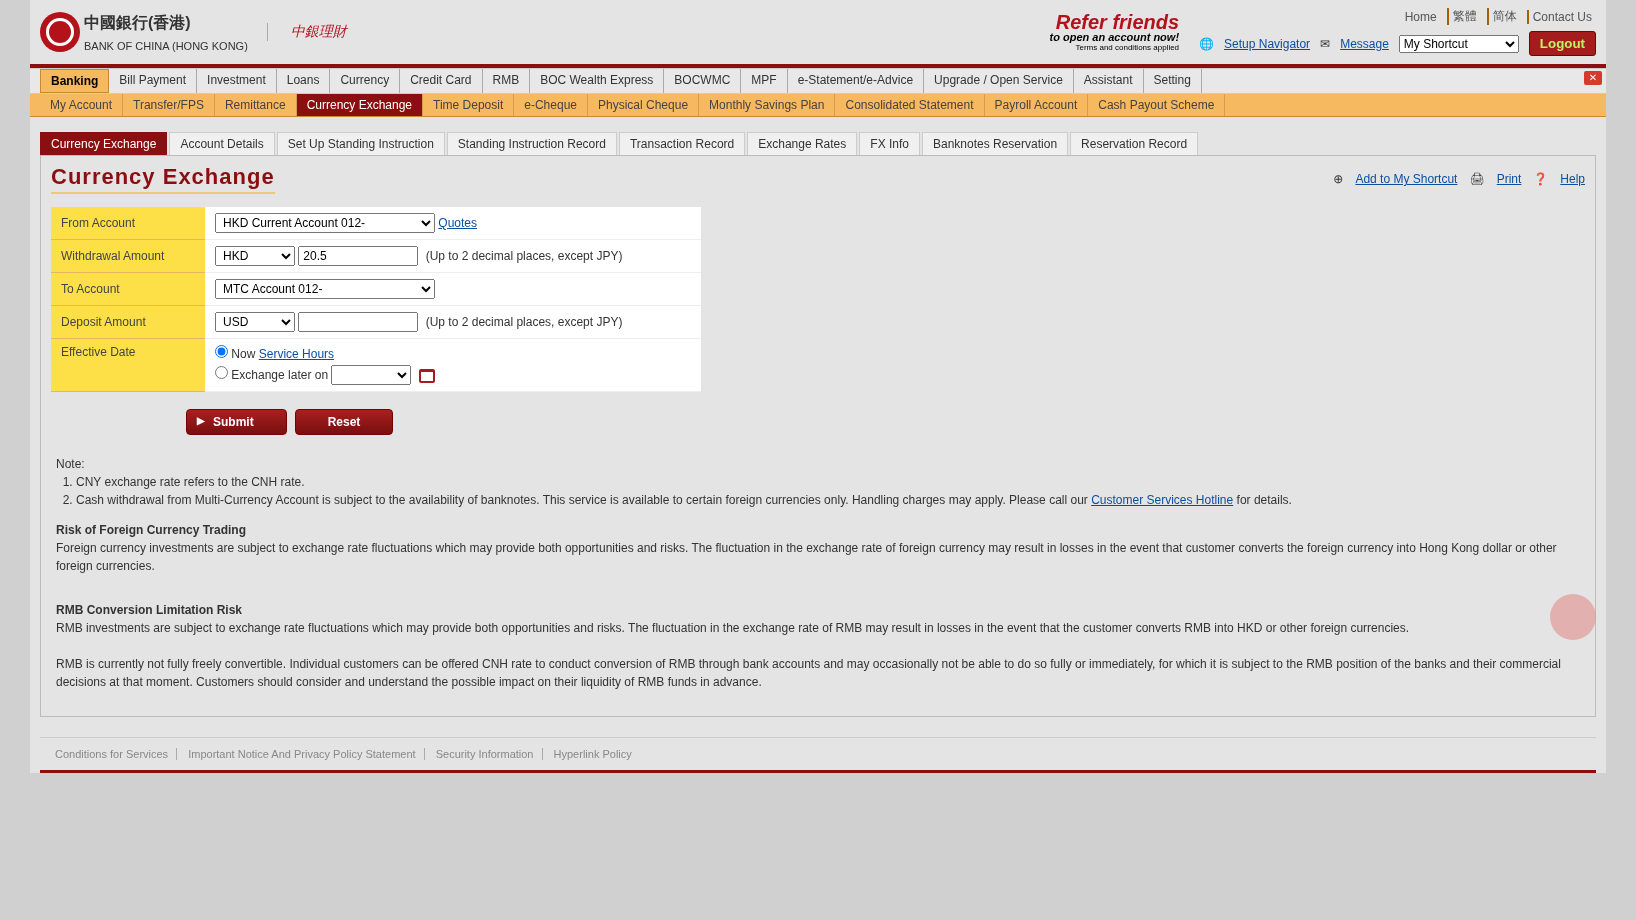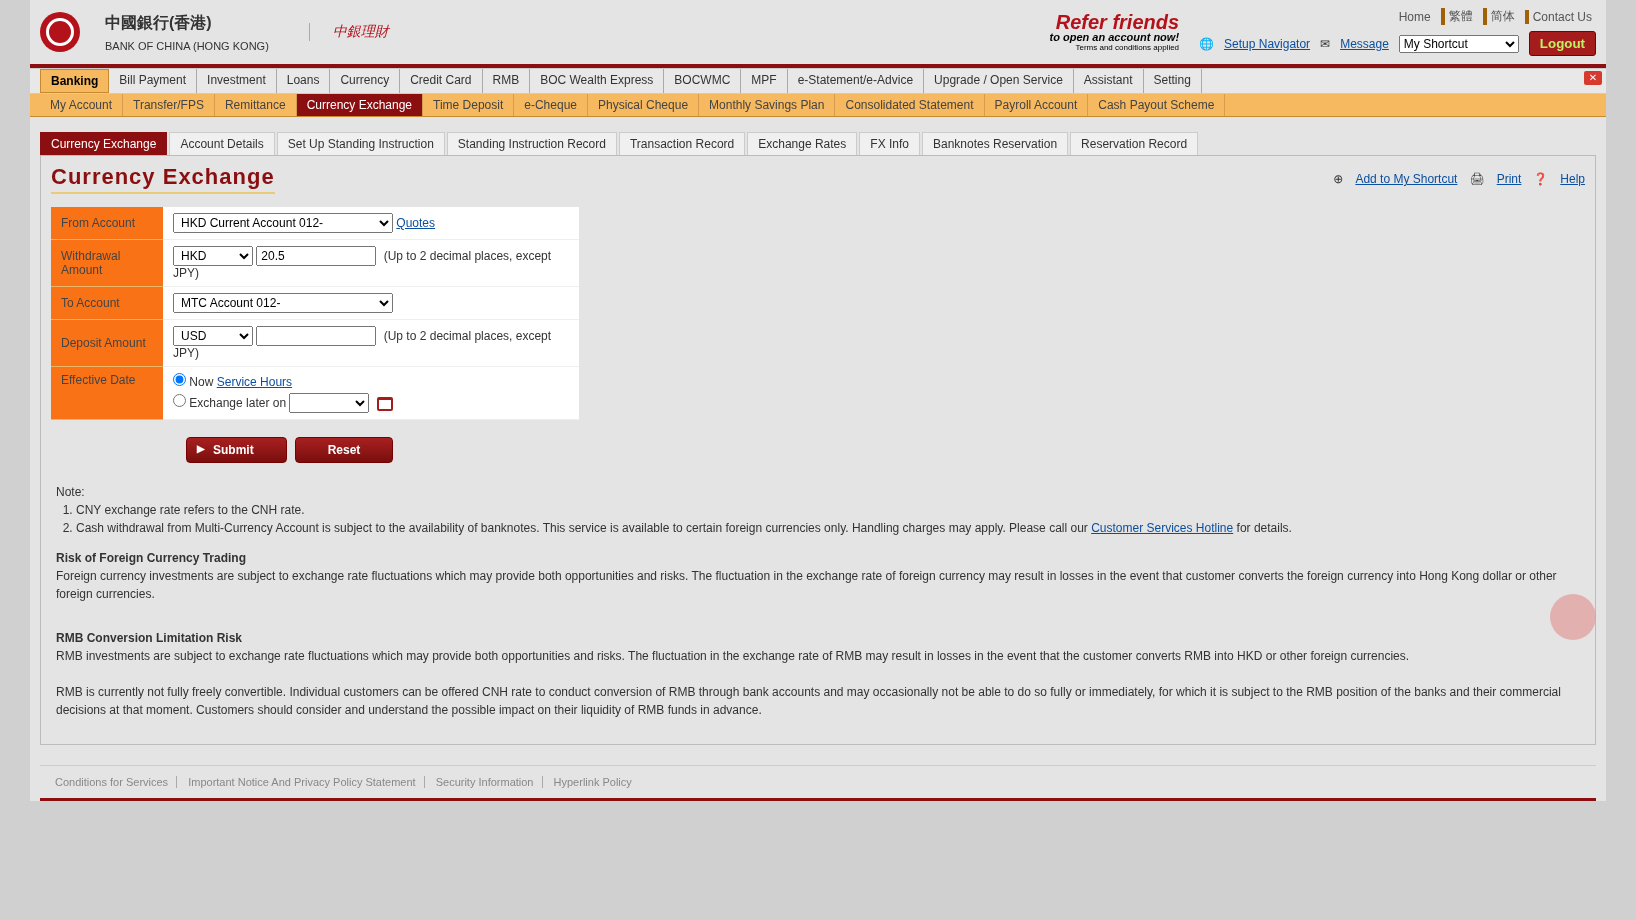--- a/index.html
+++ b/index.html
@@ -1,32 +1,32 @@
 <!DOCTYPE html>
 <html><head>
 <meta charset="utf-8">
 <style>
 * { box-sizing: border-box; margin: 0; padding: 0; }
 body { font-family: Arial, sans-serif; font-size: 12px; background: #d0d0d0; color: #333; width: 1636px; }
 .page-wrapper { margin: 0 30px; background: #e4e4e4; }
 .top-header { background: #e4e4e4; display: flex; align-items: center; padding: 8px 10px; position: relative; border-bottom: 4px solid #8b0f10; }
-.logo-area { display: flex; align-items: center; gap: 25px; }
+.logo-area { display: flex; align-items: center; gap: 4px; }
 .boc-logo { width: 40px; height: 40px; background: #b4121b; border-radius: 50%; position: relative; }
 .boc-logo::after { content: ""; position: absolute; top: 6px; left: 6px; right: 6px; bottom: 6px; border: 3px solid #fff; border-radius: 50%; }
 .bank-name { font-size: 11px; color: #333; margin-top: 6px; }
 .bank-name-cn { font-size: 16px; font-weight: bold; }
 .wm-logo { margin-left: 15px; color: #b4121b; font-style: italic; font-size: 14px; padding-left: 23px; border-left: 1px solid #aaa; }
 .promo { margin-left: auto; display: flex; align-items: center; gap: 10px; }
 .promo-text { color: #b4121b; font-weight: bold; font-style: italic; font-size: 20px; text-align: right; line-height: 0.9; }
 .promo-text2 { font-size: 11px; color: #000; font-style: italic; font-weight: bold; }
 .promo-text3 { font-size: 8px; color: #000; }
 .top-links { display: flex; align-items: center; gap: 10px; }
 .top-links a { color: #0b4fa0; text-decoration: underline; font-size: 12px; }
 .top-meta { display: flex; gap: 6px; align-items: center; }
-.meta-link { color: #555; text-decoration: none; padding: 0 4px; border-left: 4px solid #a16207; }
+.meta-link { color: #555; text-decoration: none; padding: 0 4px; border-left: 2px solid #a16207; }
 .meta-link:first-child { border-left: none; }
 .shortcut-select { width: 120px; font-size: 12px; }
 .logout-btn { background: #a51c1c; color: #bef264; border: 1px solid #700; border-radius: 3px; padding: 4px 10px; cursor: pointer; font-weight: bold; }
 .top-right { display: flex; flex-direction: column; align-items: flex-end; gap: 6px; margin-left: 20px; }
 .nav-main { background: #e8e8e8; border-top: 1px solid #ccc; border-bottom: 1px solid #ccc; display: flex; padding-left: 10px; position: relative; }
 .nav-main a { padding: 4px 10px; font-size: 12px; color: #333; text-decoration: none; border-right: 1px solid #aaa; }
 .nav-main a.active { background: #f6b95f; color: #000; border: 1px solid #c88a2e; font-weight: bold; }
 .nav-sub { background: #f6b95f; border-bottom: 1px solid #c88a2e; display: flex; padding-left: 10px; }
 .nav-sub a { padding: 4px 10px; font-size: 12px; color: #444; text-decoration: none; border-right: 1px solid #d89c4e; }
 .nav-sub a.active { background: #8b0f10; color: #fff; }
@@ -36,22 +36,22 @@
 .content-box { margin: 0 10px 20px 10px; border: 1px solid #bbb; background: #e4e4e4; padding: 0 0 15px 0; }
 .page-title-row { display: flex; justify-content: space-between; align-items: center; padding: 8px 10px; }
 .page-title { color: #8b0f10; font-size: 22px; font-weight: bold; letter-spacing: 1px; border-bottom: 2px solid #eacb7a; display: inline-block; padding-bottom: 2px; }
 .page-actions { display: flex; gap: 12px; align-items: center; }
 .page-actions a { color: #0b4fa0; text-decoration: underline; font-size: 12px; }
 .intro-text { padding: 10px 10px 10px 15px; font-size: 12px; font-weight: bold; color: #333; }
 .intro-text a { color: #0b4fa0; }
 .form-area { margin: 5px 10px; display: flex; }
 .form-table { border-collapse: collapse; }
 .form-table td { padding: 6px 10px; vertical-align: middle; font-size: 12px; }
-.label-cell { background: #f97316; width: 112px; color: #444; border-bottom: 1px solid #e8b567; }
-.input-cell { background: #fff; border-bottom: 1px solid #eee; width: 416px; }
+.label-cell { background: #fde047; width: 154px; color: #444; border-bottom: 1px solid #e8b567; }
+.input-cell { background: #fff; border-bottom: 1px solid #eee; width: 496px; }
 .input-cell select, .input-cell input[type=text] { font-size: 12px; padding: 1px 3px; }
 .input-cell .hint { color: #333; margin-left: 4px; }
 .input-cell a { color: #0b4fa0; }
 .btn-row { padding: 12px 0 0 145px; display: flex; gap: 8px; }
 .btn { border: 1px solid #700; background: linear-gradient(#a82020,#7a0e0e); color: #fff; padding: 5px 32px; border-radius: 4px; cursor: pointer; font-size: 12px; font-weight: bold; }
 .btn-submit { padding-left: 26px; position: relative; }
 .btn-submit::before { content: "▶"; position: absolute; left: 10px; top: 5px; font-size: 10px; }
 .notes { padding: 20px 15px 10px 15px; font-size: 12px; color: #333; line-height: 1.5; }
 .notes a { color: #0b4fa0; }
 .notes-title { font-weight: normal; }

